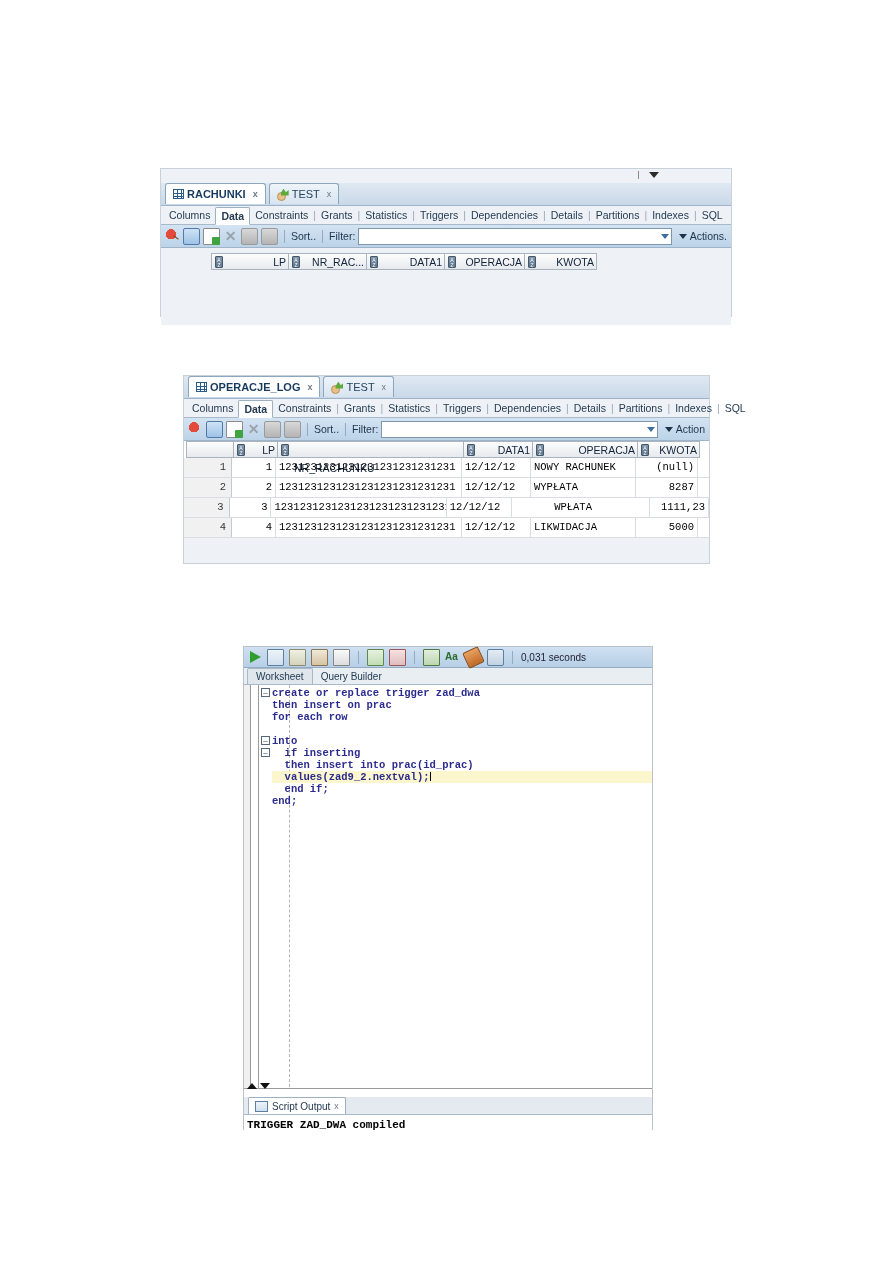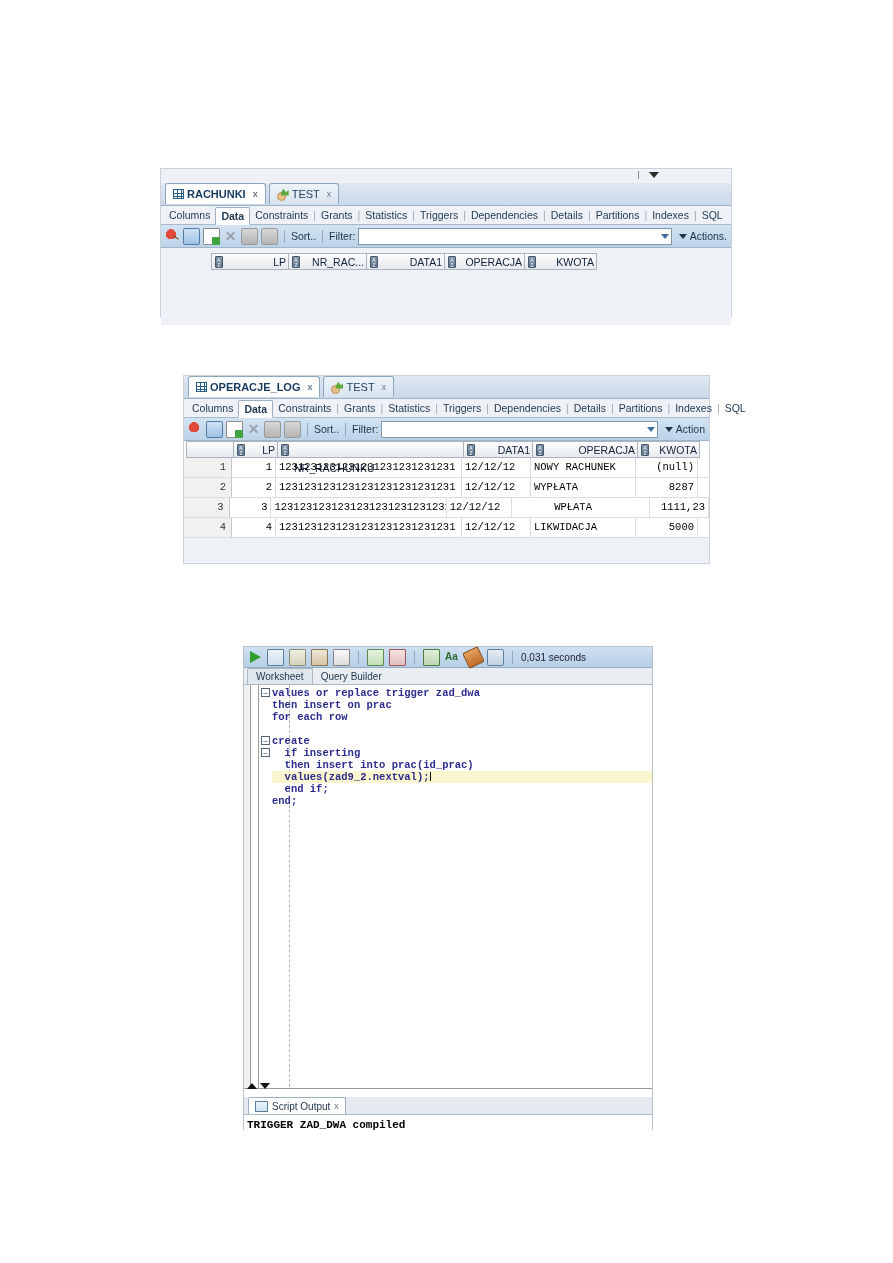--- a/index.html
+++ b/index.html
@@ -405,25 +405,25 @@
   <div class="editor" style="height:412px;">
     <div class="gutter-a"></div>
     <div class="gutter-b"></div>
     <div class="dashline"></div>
     <div class="fold-col" id="fold-col">
         <div class="fold" style="top: 3px;">–</div>
         <div class="fold" style="top: 51px;">–</div>
         <div class="fold" style="top: 63px;">–</div>
       </div>
     <div class="code" id="code-lines" style="top:2px;">
-        <div class="cline">values or replace trigger zad_dwa</div>
+        <div class="cline">create or replace trigger zad_dwa</div>
         <div class="cline">then insert on prac</div>
         <div class="cline">for each row</div>
         <div class="cline"></div>
-        <div class="cline">create</div>
+        <div class="cline">into</div>
         <div class="cline">  if inserting</div>
         <div class="cline">  then insert into prac(id_prac)</div>
         <div class="cline hl">  values(zad9_2.nextval);<span class="cursor"></span></div>
         <div class="cline">  end if;</div>
         <div class="cline">end;</div>
       </div>
 
     <div class="scroll-end">
       <div style="position:absolute;left:3px;top:-6px;display:flex;gap:3px;align-items:center;">
         <span class="tri up"></span>

